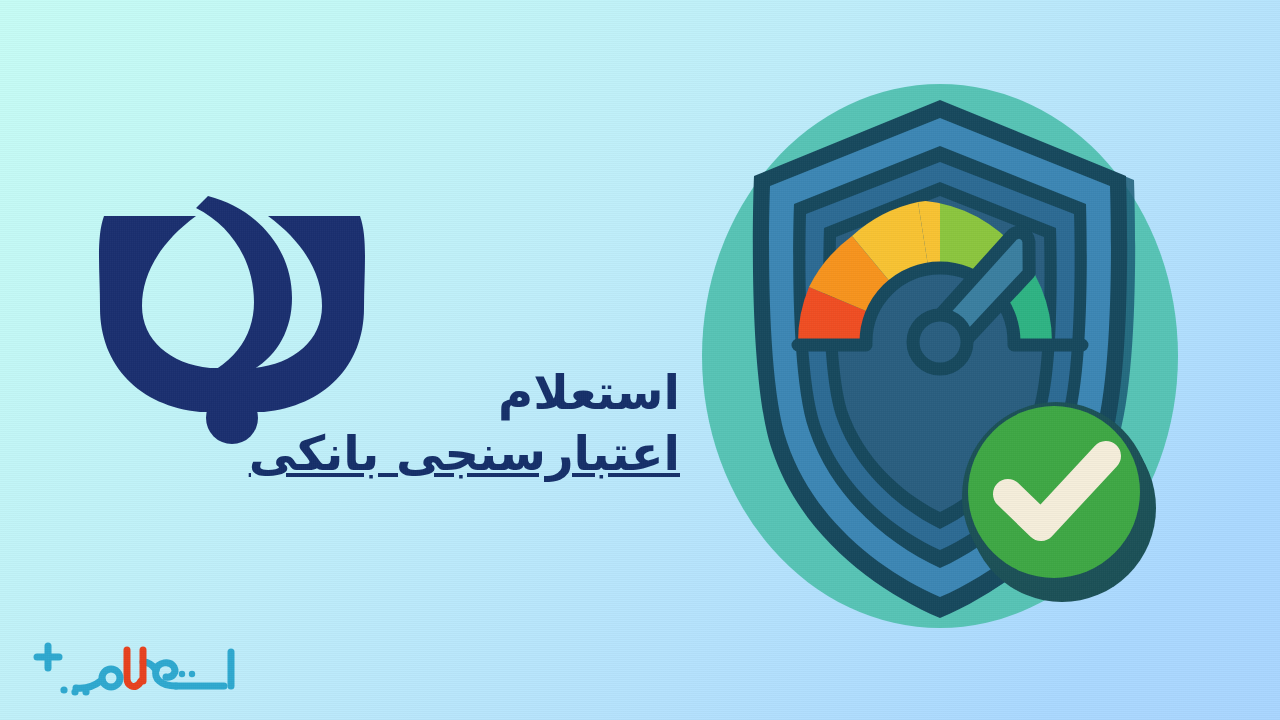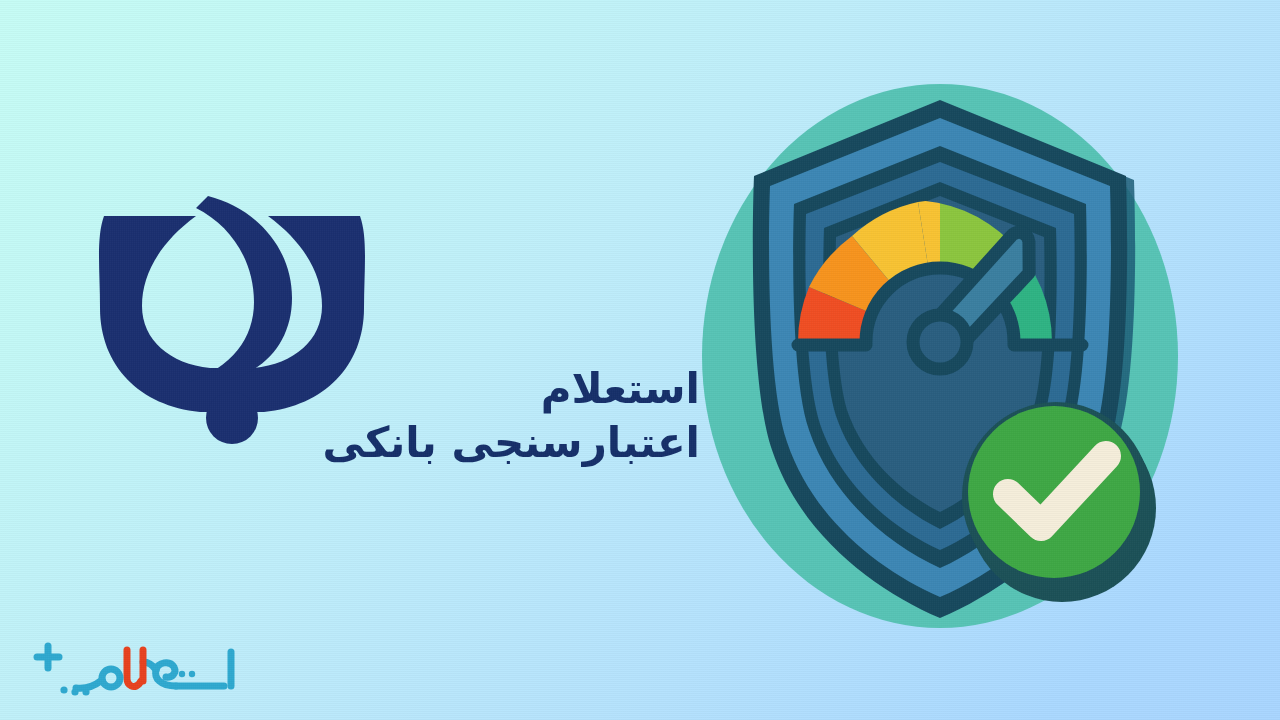--- a/index.html
+++ b/index.html
@@ -25,33 +25,33 @@
     left: 96px;
     top: 192px;
     width: 272px;
     height: 252px;
   }
   .bank-logo svg { display: block; width: 100%; height: 100%; }
 
   
   .headline {
     position: absolute;
-    right: 580px;
+    right: 600px;
     top: 362px;
     width: 600px;
     direction: rtl;
     color: #16306a;
     font-weight: 700;
-    font-size: 42px;
+    font-size: 48px;
     line-height: 1.28;
     letter-spacing: -0.5px;
     white-space: nowrap;
   }
   .headline .l1 { display: block; }
-  .headline .l2 { display: block; }
+  .headline .l2 { display: block; text-decoration: underline; }
 
   
   .illustration {
     position: absolute;
     left: 656px;
     top: 42px;
     width: 568px;
     height: 628px;
   }
   .illustration svg { display: block; width: 100%; height: 100%; }

